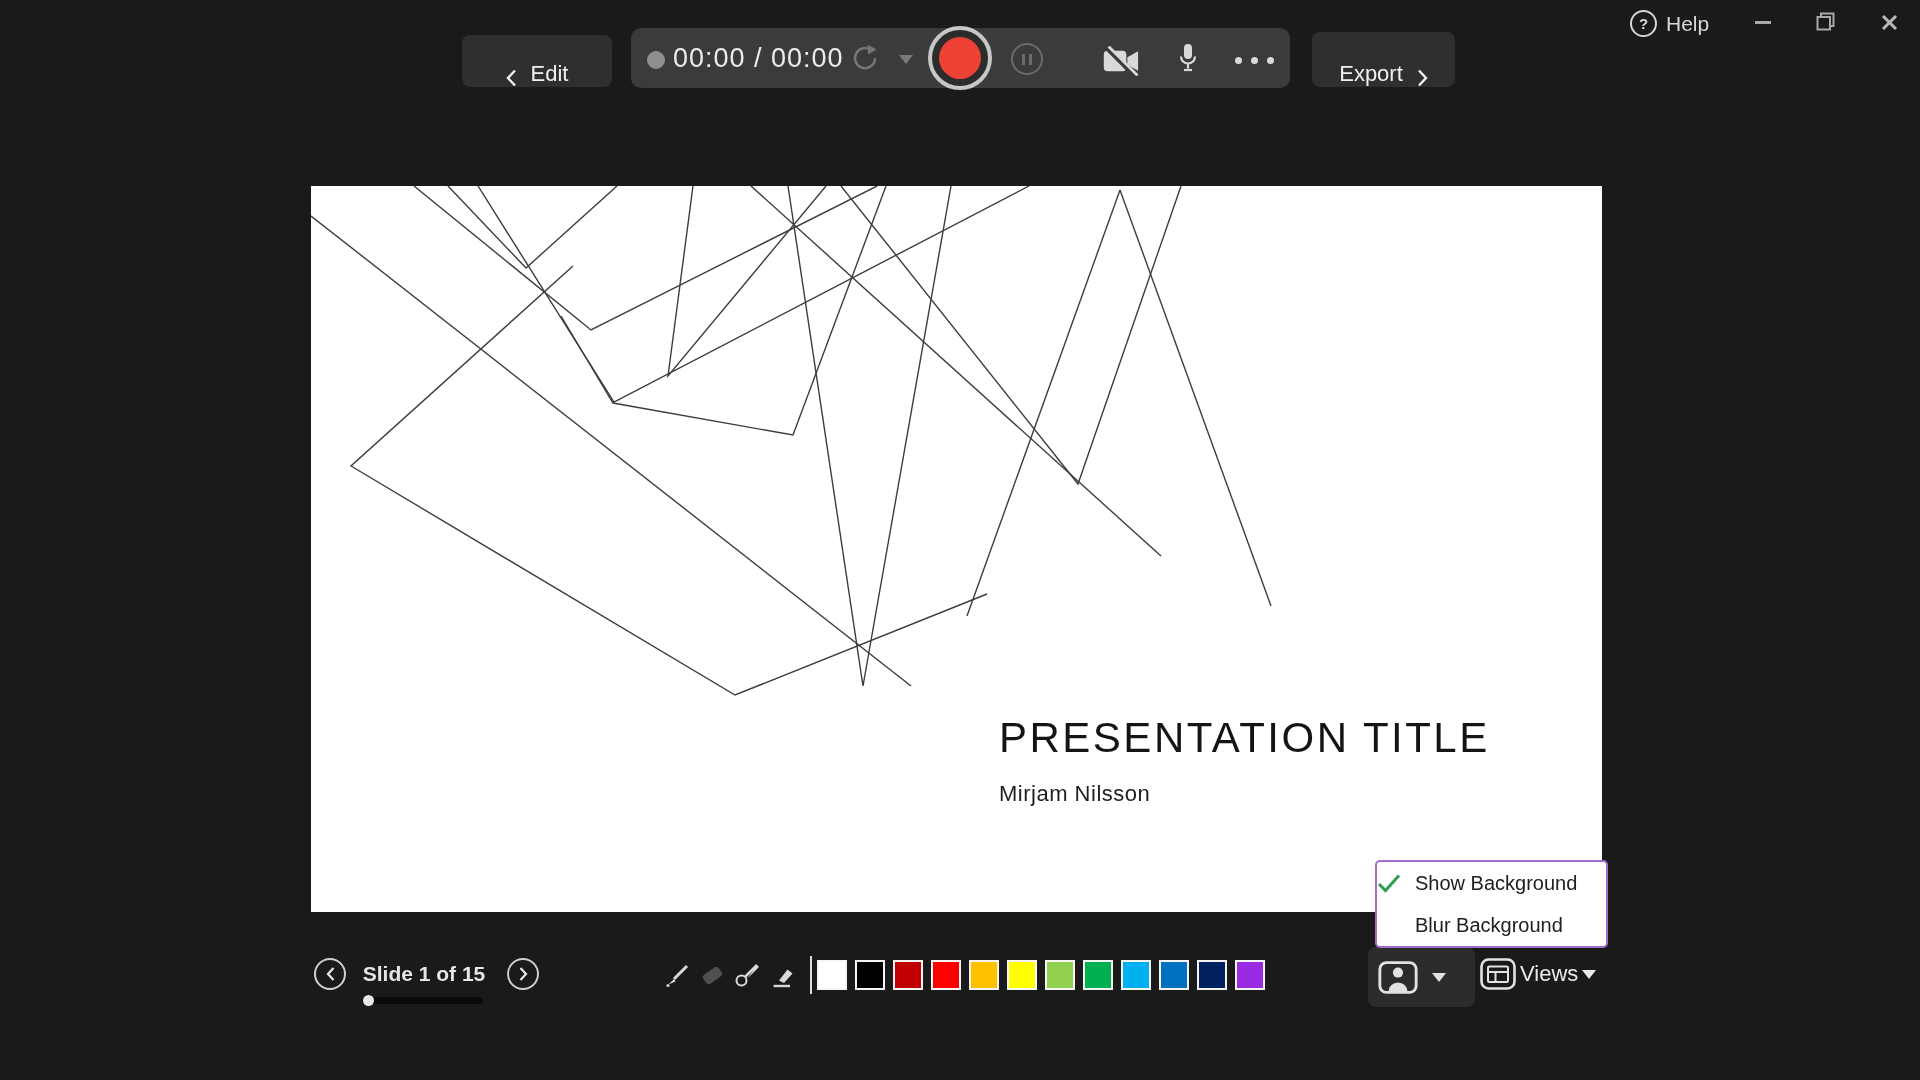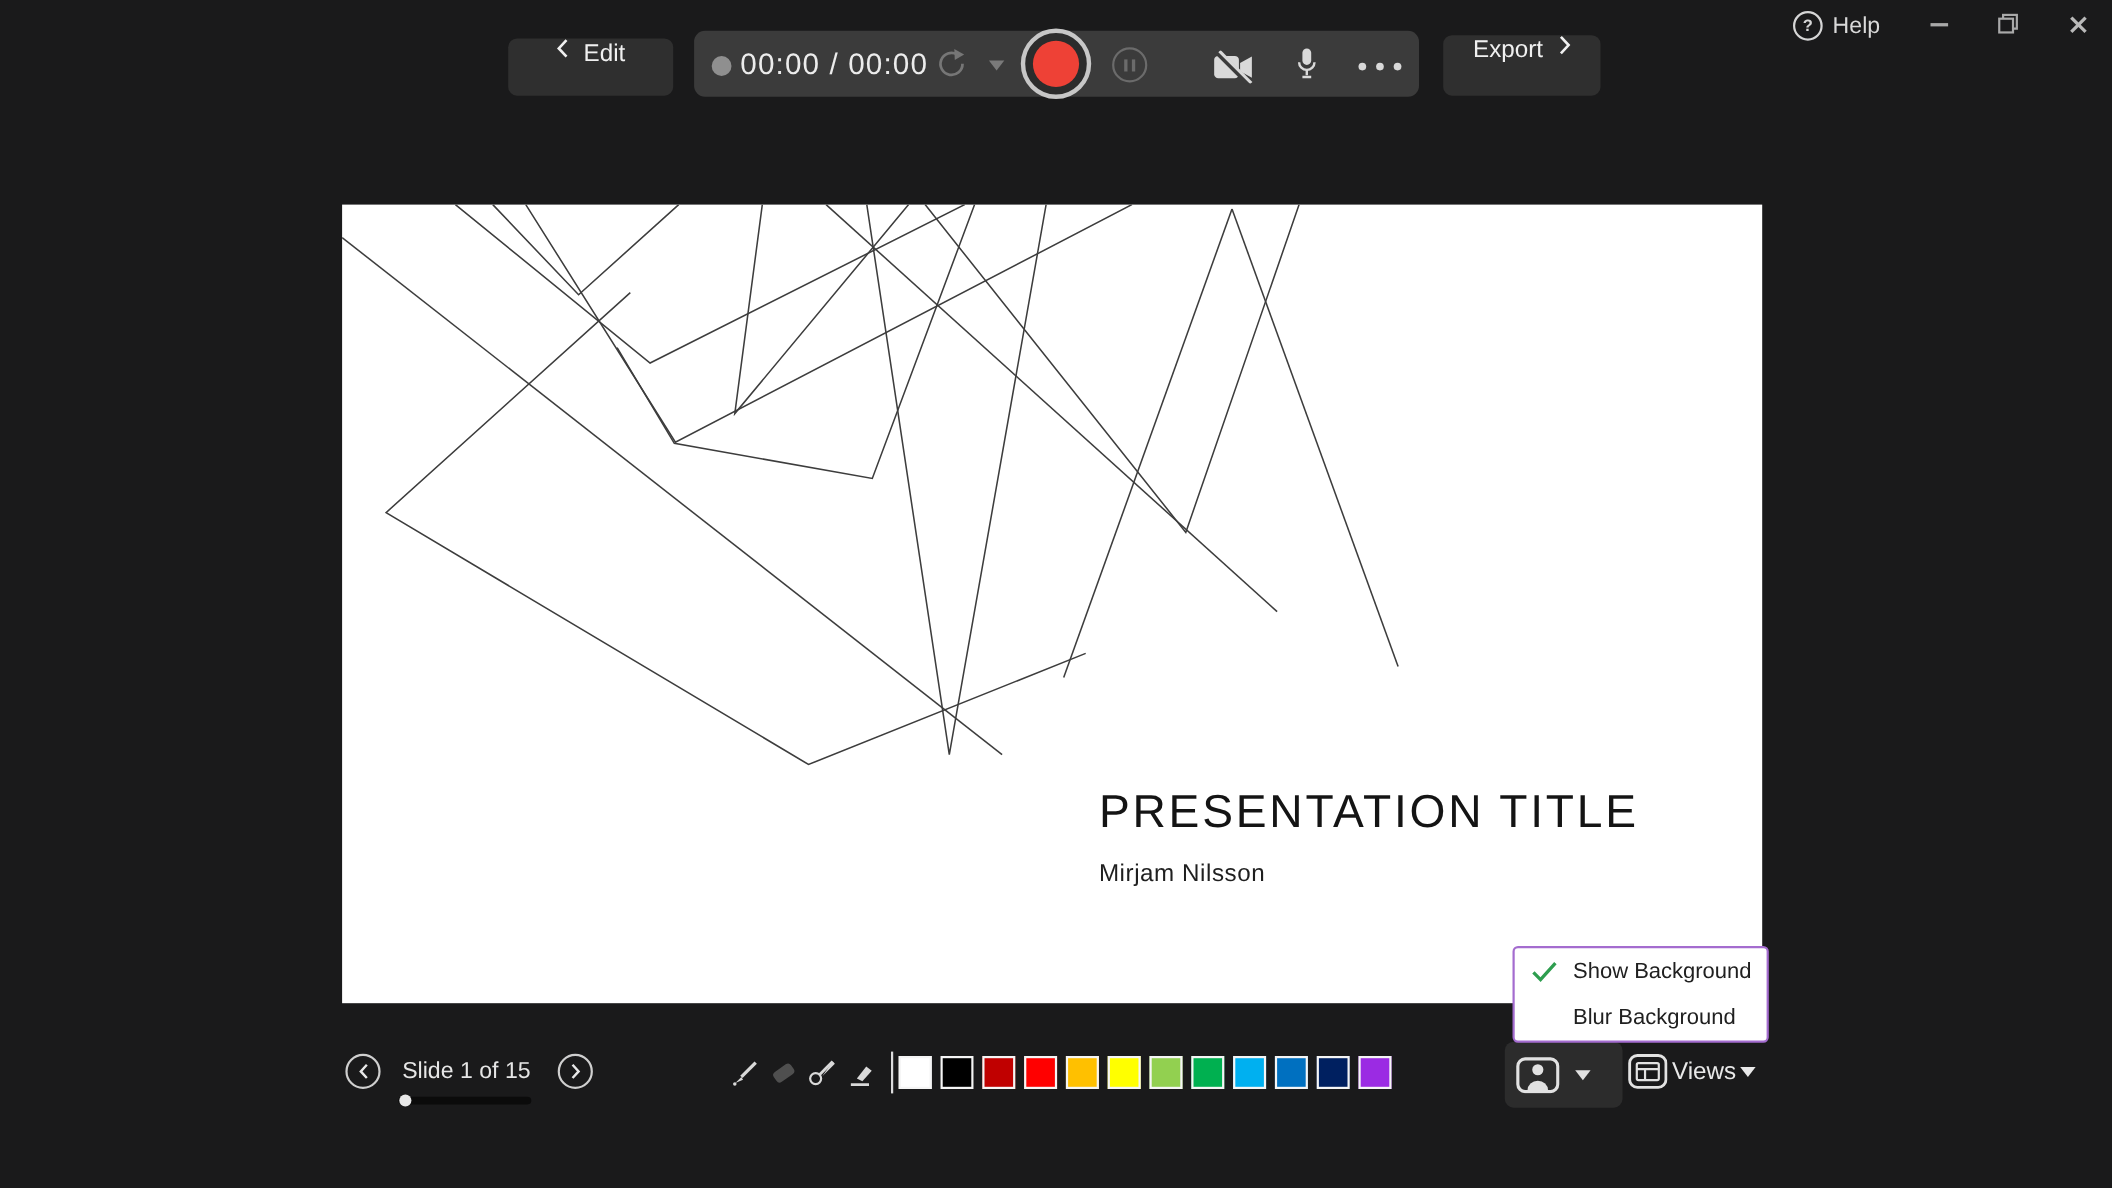--- a/index.html
+++ b/index.html
@@ -7,21 +7,21 @@
     width:1920px;height:1080px;position:relative;overflow:hidden;
     background:#1a1a1b;
     font-family:"Liberation Sans","DejaVu Sans",sans-serif;
     -webkit-font-smoothing:antialiased;
   }
   .abs{position:absolute;}
 
   
   .pill-btn{
     background:#2f2f2f;border-radius:8px;color:#f0f0f0;
-    display:flex;align-items:flex-start;justify-content:center;gap:14px;
+    display:flex;align-items:flex-end;justify-content:center;gap:14px;
     font-size:22px;cursor:default;
   }
   .edit-btn{left:462px;top:35px;width:150px;height:52px;}
   .export-btn{left:1312px;top:32px;width:143px;height:55px;}
 
   .record-panel{
     left:631px;top:28px;width:659px;height:60px;
     background:#3b3b3b;border-radius:10px;
   }
   .rec-dot{left:16px;top:23px;width:18px;height:18px;border-radius:50%;background:#8f8f8f;}
@@ -57,30 +57,30 @@
     font-weight:400;white-space:nowrap;
   }
   .slide-author{left:688px;top:595px;font-size:22px;color:#1f1f1f;letter-spacing:0.5px;}
 
   
   .ctx-menu{
     left:1375px;top:860px;width:233px;height:88px;box-sizing:border-box;
     background:#ffffff;border:2.5px solid #a46ccf;border-radius:5px;
     display:flex;flex-direction:column;justify-content:center;z-index:6;
   }
-  .ctx-row{display:flex;align-items:center;height:42px;padding-left:15px;}
+  .ctx-row{display:flex;align-items:center;height:42px;}
   .ctx-check{width:24px;height:20px;}
   .ctx-label{margin-left:14px;font-size:20px;color:#202020;white-space:nowrap;}
 
   
   .circle-btn{width:32px;height:32px;border-radius:50%;border:2px solid #cfcfcf;box-sizing:border-box;
     display:flex;align-items:center;justify-content:center;}
   .prev-btn{left:314px;top:958px;}
   .next-btn{left:507px;top:958px;}
-  .slide-counter{left:359px;top:962px;width:130px;text-align:center;font-size:21px;color:#e6e6e6;line-height:24px;}
+  .slide-counter{left:359px;top:962px;width:130px;text-align:center;font-size:21px;color:#e6e6e6;line-height:24px;font-weight:bold;}
   .progress-track{left:362px;top:997px;width:121px;height:7px;border-radius:4px;background:#0b0b0b;}
   .progress-thumb{left:363px;top:995px;width:11px;height:11px;border-radius:50%;background:#e8e8e8;}
 
   .tool-btn{width:32px;height:32px;display:flex;align-items:center;justify-content:center;}
   .t-pen{left:662px;top:959px;}
   .t-eraser{left:697px;top:959px;}
   .t-inkpen{left:731px;top:959px;}
   .t-highlighter{left:768px;top:959px;}
   .tool-divider{left:810px;top:956px;width:2px;height:38px;background:rgba(255,255,255,0.85);}
 

